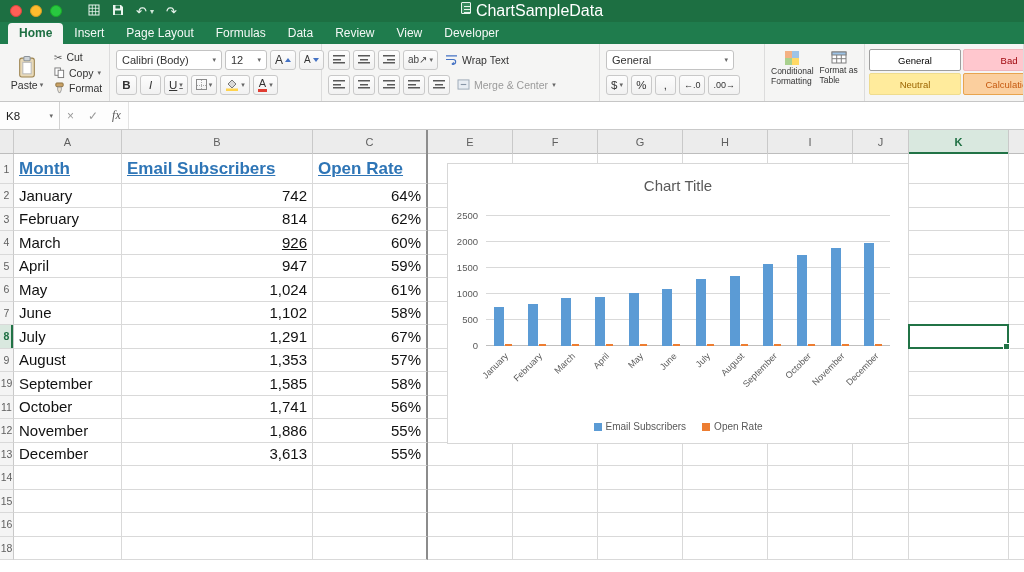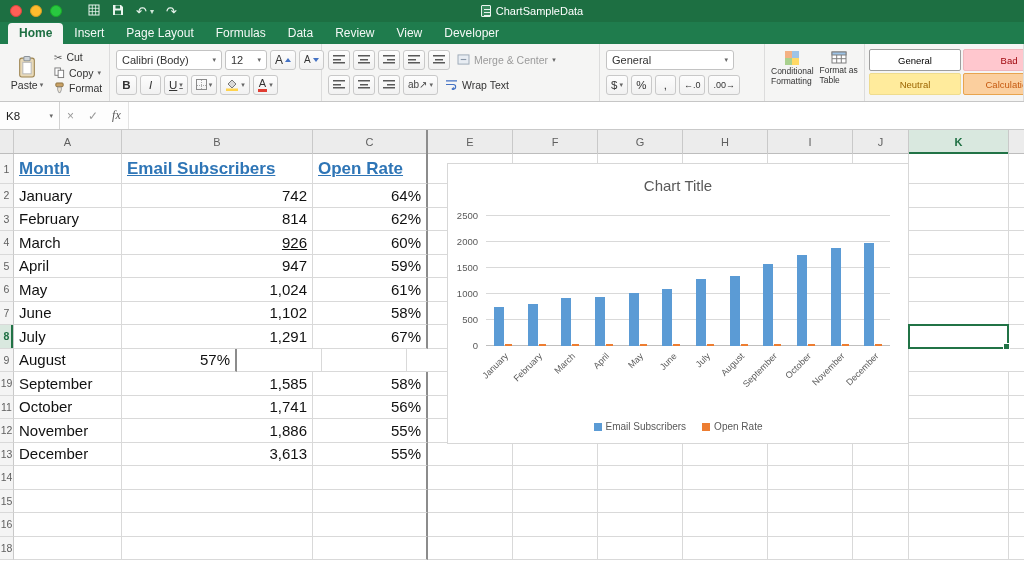--- a/index.html
+++ b/index.html
@@ -9,21 +9,21 @@
   
   .titlebar{height:22px;background:#1d6f42;display:flex;align-items:center;position:relative;}
   .lights{display:flex;gap:8px;margin-left:10px;}
   .light{width:12px;height:12px;border-radius:50%;display:inline-block;}
   .light.red{background:#ff5f57;border:1px solid #e0443e;}
   .light.yellow{background:#febc2e;border:1px solid #d89e24;}
   .light.green{background:#28c840;border:1px solid #1aab29;}
   .tb-icons{display:flex;align-items:center;gap:12px;margin-left:26px;color:#fff;}
   .tb-icons .glyph{color:#eaf5ee;font-size:13px;line-height:1;}
   .tb-icons .crt{color:#cfe6d8;font-size:8px;margin-left:-9px;}
-  .doc-title{position:absolute;left:0;right:0;text-align:center;color:#fff;font-size:11px;display:flex;justify-content:center;align-items:flex-end;gap:5px;pointer-events:none;margin-left:40px;}
+  .doc-title{position:absolute;left:0;right:0;text-align:center;color:#fff;font-size:16px;display:flex;justify-content:center;align-items:flex-start;gap:5px;pointer-events:none;margin-left:40px;}
   .doc-ic{width:10px;height:12px;background:linear-gradient(#eaf5ee 0 0) 2px 3px/6px 1px no-repeat,linear-gradient(#eaf5ee 0 0) 2px 6px/6px 1px no-repeat,linear-gradient(#eaf5ee 0 0) 2px 9px/6px 1px no-repeat,#3a8a5f;border:1px solid #eaf5ee;border-radius:1px;display:inline-block;}
 
   
   .tabbar{height:22px;background:#1f7c4d;display:flex;align-items:flex-end;padding-left:8px;}
   .tab{padding:3px 11px 4px;font-size:12px;color:rgba(255,255,255,.95);cursor:default;text-align:right;}
   .tab.active{background:#f5f5f4;color:#1d6f42;border-radius:4px 4px 0 0;font-weight:bold;}
 
   
   .ribbon{height:58px;background:#f5f5f4;border-bottom:1px solid #c6c6c6;display:flex;}
   .rgroup{border-right:1px solid #dcdcdc;padding:5px 6px;display:flex;gap:6px;}
@@ -244,54 +244,54 @@
           <div class="rbtn">
               <span class="ic-lines"></span>
             </div>
           <div class="rbtn">
               <span class="ic-lines c"></span>
             </div>
           <div class="rbtn">
               <span class="ic-lines r"></span>
             </div>
           <div class="rbtn">
+              <span class="orient">ab↗</span>
+              <span class="crt">▾</span>
+            </div>
+          <div class="wide">
+              <svg width="13" height="11" viewBox="0 0 14 12">
+                <path d="M1 2h12M1 6h8a2.5 2.5 0 0 1 0 5H8" fill="none" stroke="#4472c4" stroke-width="1.3"></path>
+                <path d="M9.5 8.5 L6.8 11 L9.5 13z" fill="#4472c4"></path>
+              </svg>
+              <span>Wrap Text</span>
+            </div>
+        </div>
+        <div class="rrow">
+          <div class="rbtn">
+              <span class="ic-lines"></span>
+            </div>
+          <div class="rbtn">
+              <span class="ic-lines c"></span>
+            </div>
+          <div class="rbtn">
+              <span class="ic-lines r"></span>
+            </div>
+          <div class="rbtn">
               <span class="ic-lines"></span>
             </div>
           <div class="rbtn">
               <span class="ic-lines c"></span>
             </div>
           <div class="wide dis">
               <svg width="13" height="11" viewBox="0 0 14 12">
                 <rect x="1" y="1" width="12" height="10" fill="#e8edf3" stroke="#9aa7b5"></rect>
                 <path d="M4 6h6" stroke="#8896a6" stroke-width="1.2"></path>
               </svg>
               <span>Merge &amp; Center</span>
               <span class="crt">▾</span>
-            </div>
-        </div>
-        <div class="rrow">
-          <div class="rbtn">
-              <span class="ic-lines"></span>
-            </div>
-          <div class="rbtn">
-              <span class="ic-lines c"></span>
-            </div>
-          <div class="rbtn">
-              <span class="ic-lines r"></span>
-            </div>
-          <div class="rbtn">
-              <span class="orient">ab↗</span>
-              <span class="crt">▾</span>
-            </div>
-          <div class="wide">
-              <svg width="13" height="11" viewBox="0 0 14 12">
-                <path d="M1 2h12M1 6h8a2.5 2.5 0 0 1 0 5H8" fill="none" stroke="#4472c4" stroke-width="1.3"></path>
-                <path d="M9.5 8.5 L6.8 11 L9.5 13z" fill="#4472c4"></path>
-              </svg>
-              <span>Wrap Text</span>
             </div>
         </div>
       </div>
     </div>
 
     <div class="rgroup g-num">
       <div class="rrows">
         <div class="rrow">
           <div class="combo w130">
               <span>General</span>
@@ -476,20 +476,21 @@
           <div class="cell" style="width: 85px;"></div>
           <div class="cell" style="width: 85px;"></div>
           <div class="cell" style="width: 85px;"></div>
           <div class="cell" style="width: 56px;"></div>
           <div class="cell" style="width: 100px;"></div>
           <div class="cell sliver"></div>
         </div>
         <div class="grow" style="height: 23.5px;">
           <div class="rowh">9</div>
           <div class="cell" style="width: 108px;">August</div>
+          <div class="cell num" style="width: 191px;">1,353</div>
           <div class="cell hid num" style="width: 115px;">57%</div>
           <div class="cell" style="width: 85px;"></div>
           <div class="cell" style="width: 85px;"></div>
           <div class="cell" style="width: 85px;"></div>
           <div class="cell" style="width: 85px;"></div>
           <div class="cell" style="width: 85px;"></div>
           <div class="cell" style="width: 56px;"></div>
           <div class="cell" style="width: 100px;"></div>
           <div class="cell sliver"></div>
         </div>

